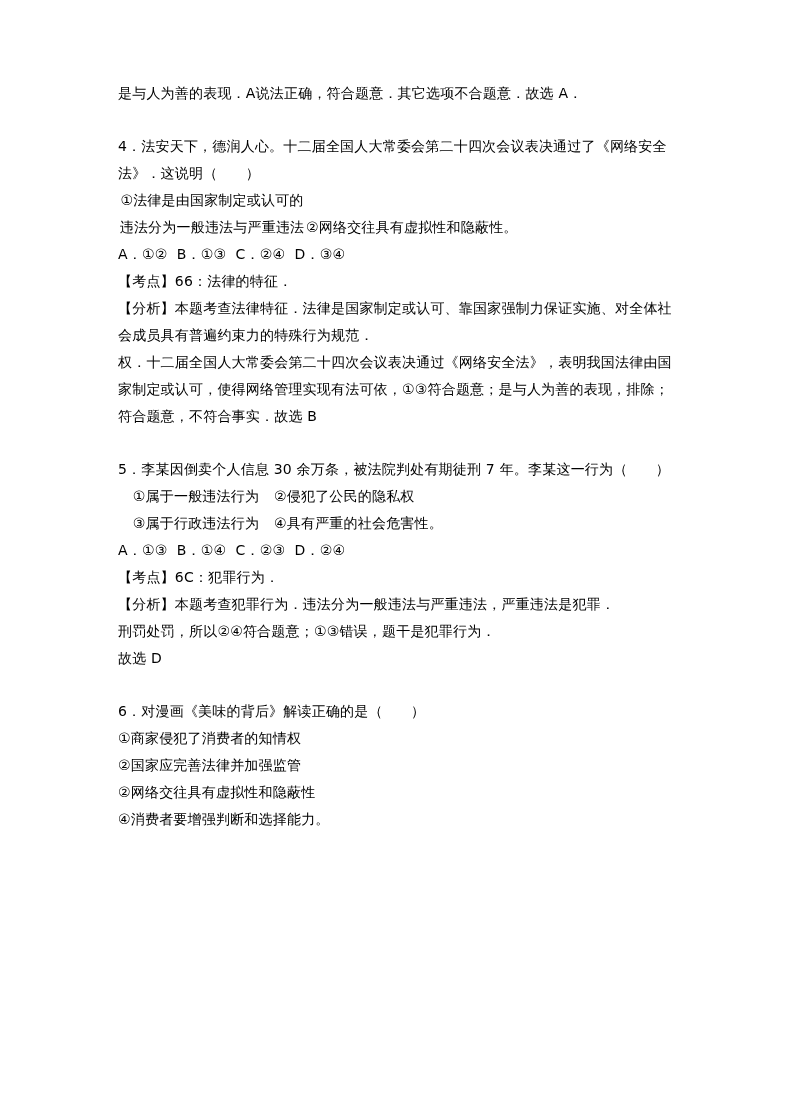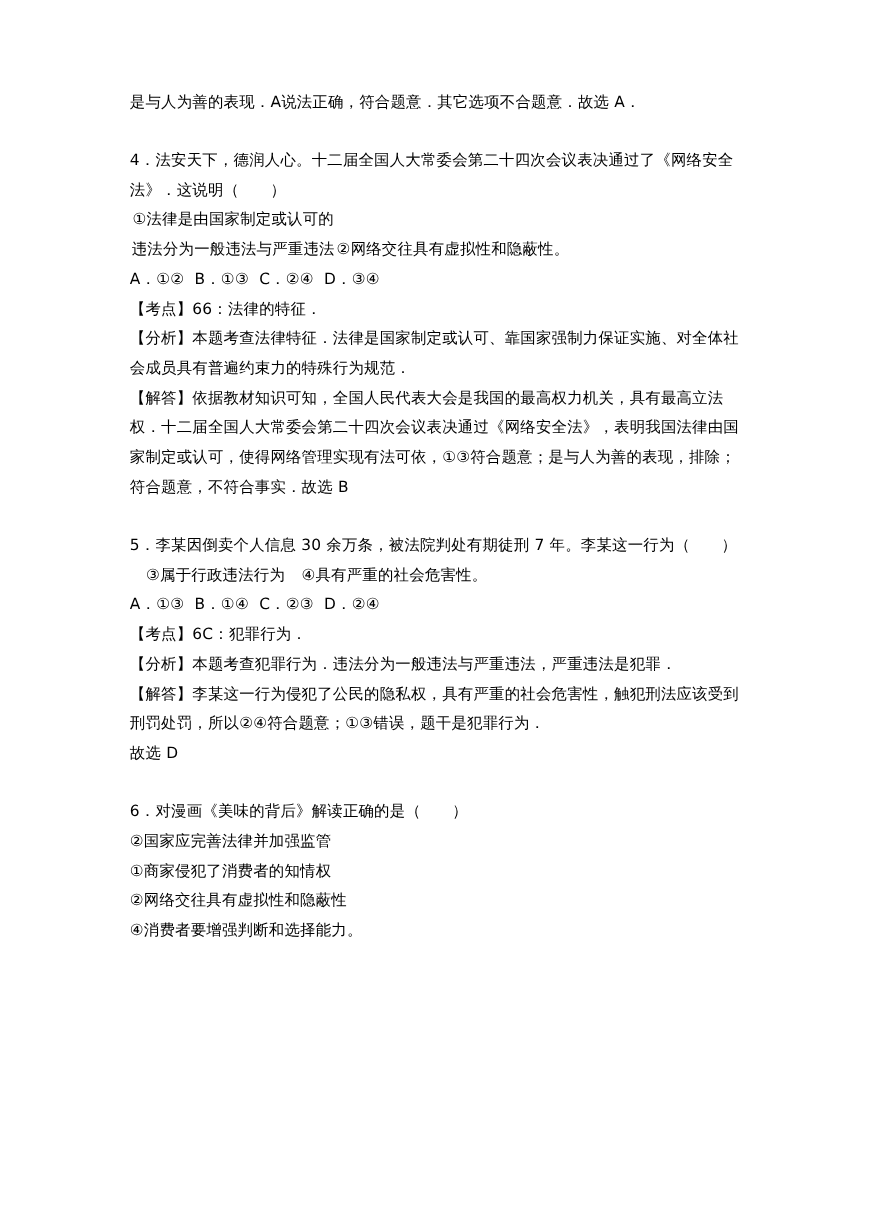--- a/index.html
+++ b/index.html
@@ -62,45 +62,47 @@
       <span class="opt first">①法律是由国家制定或认可的</span>
     </div>
     <div class="line opt-row">
       <span class="opt first">违法分为一般违法与严重违法</span>
       <span class="opt">②网络交往具有虚拟性和隐蔽性。</span>
     </div>
     <div class="line">A．①②  B．①③  C．②④  D．③④</div>
     <div class="line">【考点】66：法律的特征．</div>
     <div class="line">【分析】本题考查法律特征．法律是国家制定或认可、靠国家强制力保证实施、对全体社</div>
     <div class="line">会成员具有普遍约束力的特殊行为规范．</div>
-    <div class="line">【解答】依据教材知识可知，全国人民代表大会是我国的最高权力机关，具有最高立法</div>
     <div class="line">权．十二届全国人大常委会第二十四次会议表决通过《网络安全法》，表明我国法律由国</div>
     <div class="line">家制定或认可，使得网络管理实现有法可依，①③符合题意；是与人为善的表现，排除；</div>
     <div class="line">符合题意，不符合事实．故选 B</div>
   </div>
 
   <div class="gap"></div>
 
   <div class="q-block">
     <div class="line">5．李某因倒卖个人信息 30 余万条，被法院判处有期徒刑 7 年。李某这一行为（　　）</div>
     <div class="line opt-row">
+      <span class="opt first short">①属于一般违法行为</span>
+      <span class="opt">②侵犯了公民的隐私权</span>
+    </div>
+    <div class="line opt-row">
       <span class="opt first short">③属于行政违法行为</span>
       <span class="opt">④具有严重的社会危害性。</span>
     </div>
     <div class="line">A．①③  B．①④  C．②③  D．②④</div>
     <div class="line">【考点】6C：犯罪行为．</div>
     <div class="line">【分析】本题考查犯罪行为．违法分为一般违法与严重违法，严重违法是犯罪．</div>
-    <div class="line">【解答】李某这一行为侵犯了公民的隐私权，具有严重的社会危害性，触犯刑法应该受到</div>
     <div class="line">刑罚处罚，所以②④符合题意；①③错误，题干是犯罪行为．</div>
     <div class="line">故选 D</div>
   </div>
 
   <div class="gap"></div>
 
   <div class="q-block">
     <div class="line">6．对漫画《美味的背后》解读正确的是（　　）</div>
+    <div class="line">①商家侵犯了消费者的知情权</div>
     <div class="line">②国家应完善法律并加强监管</div>
-    <div class="line">①商家侵犯了消费者的知情权</div>
     <div class="line">②网络交往具有虚拟性和隐蔽性</div>
     <div class="line">④消费者要增强判断和选择能力。</div>
   </div>
 
 </div>
 
 </body></html>

